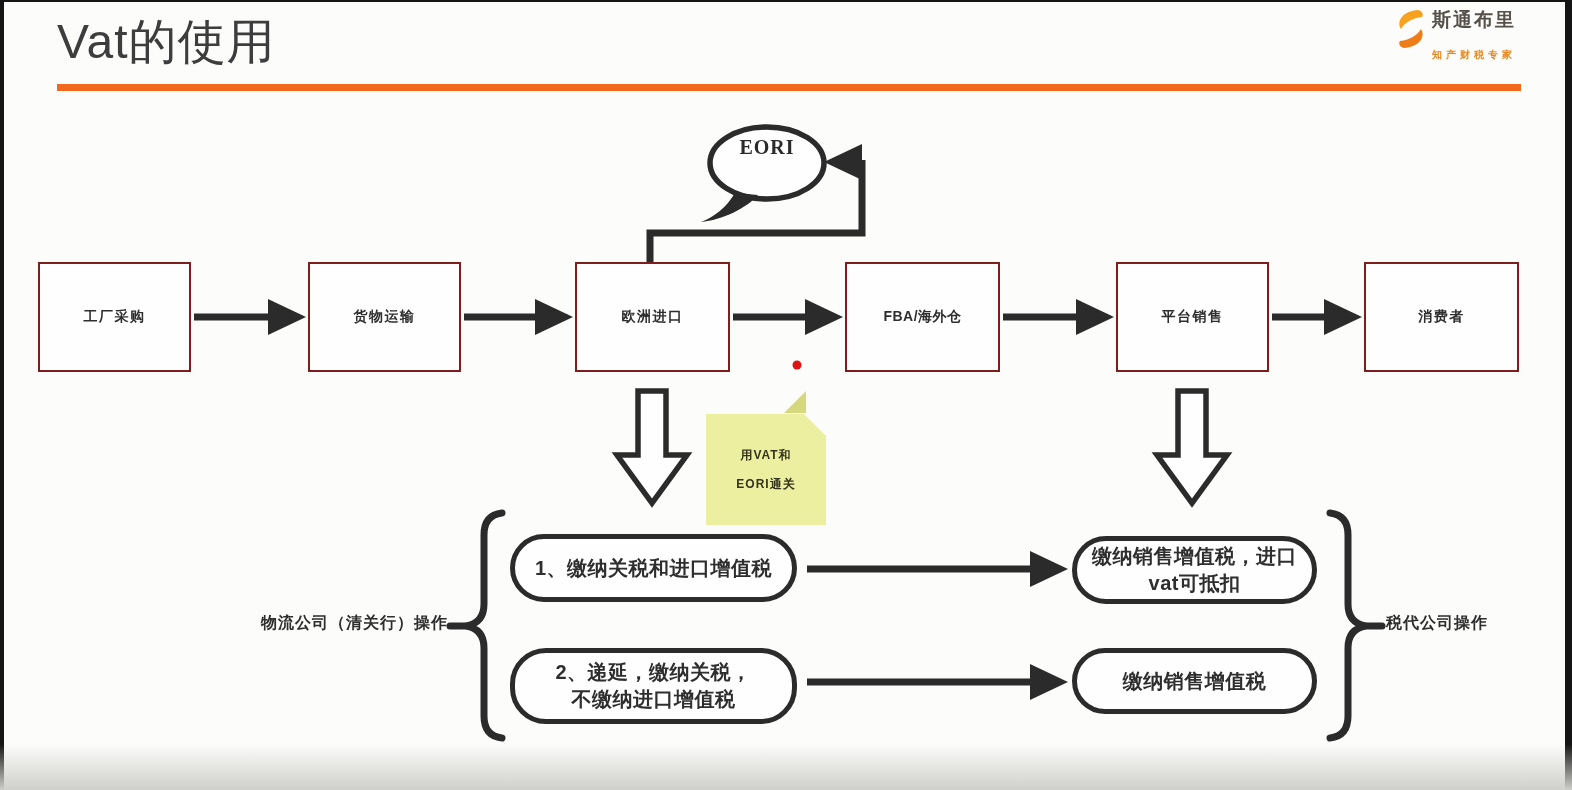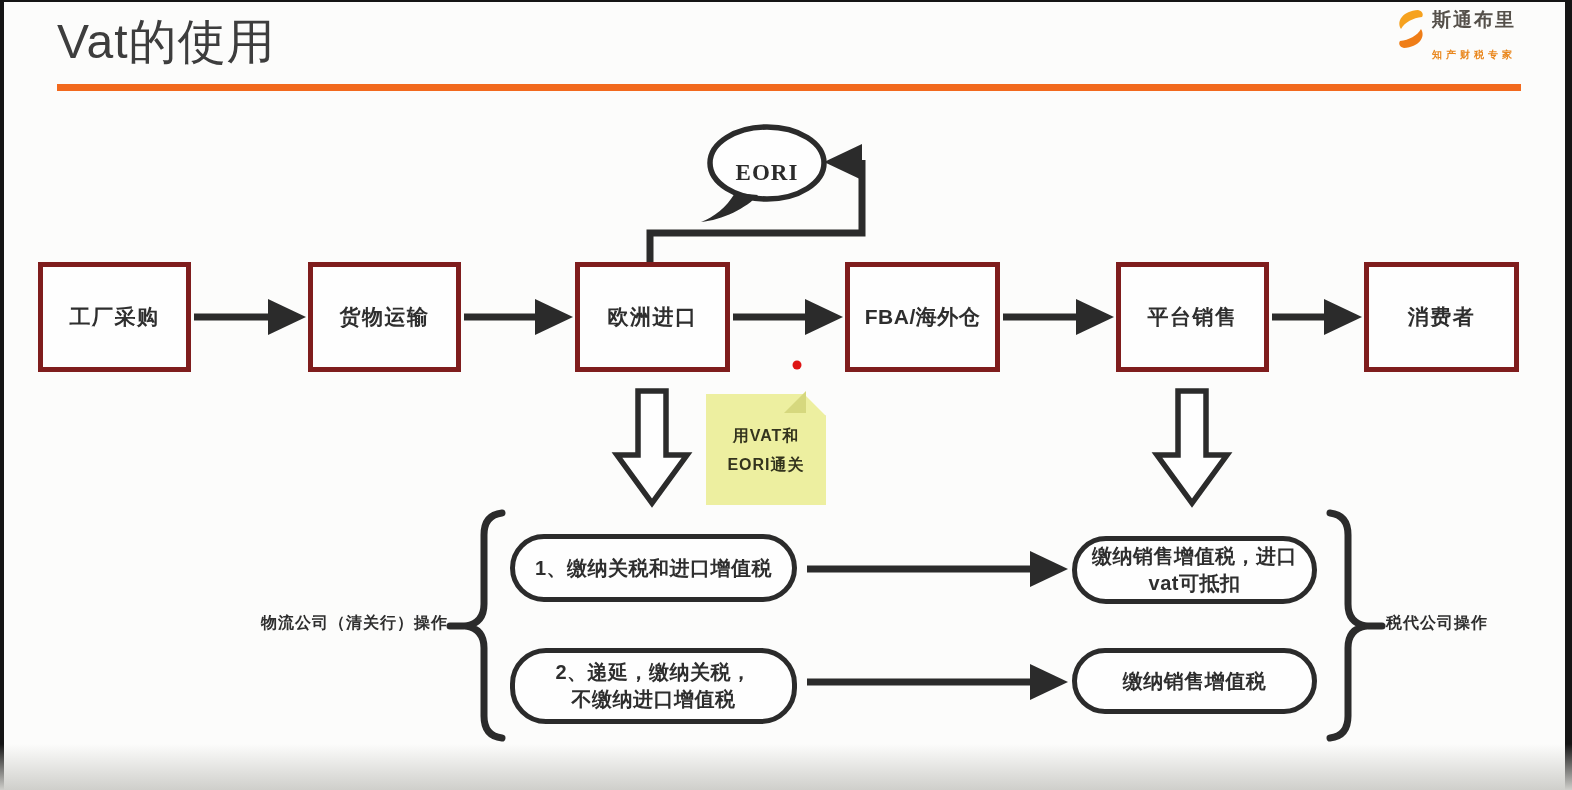--- a/index.html
+++ b/index.html
@@ -23,33 +23,33 @@
   .logo{position:absolute;left:1393px;top:8px;display:flex;align-items:flex-start;}
   .logo-icon{width:36px;height:42px;}
   .logo-text{margin-left:3px;display:flex;flex-direction:column;}
   .logo-name{font-size:19px;font-weight:bold;color:#55504a;letter-spacing:2px;line-height:24px;}
   .logo-tagline{font-size:10px;font-weight:bold;color:#e9861c;letter-spacing:4px;margin-top:16px;}
 
   
   #diagram-svg{position:absolute;left:0;top:0;width:1572px;height:790px;}
 
   
-  .box{position:absolute;box-sizing:border-box;border:5px solid #7f1d1d;background:#fefefe;
+  .box{position:absolute;box-sizing:border-box;border:2px solid #7f1d1d;background:#fefefe;
     display:flex;align-items:center;justify-content:center;
-    font-weight:bold;font-size:21px;color:#2e2e2e;letter-spacing:1.5px;white-space:nowrap;}
+    font-weight:bold;font-size:14px;color:#2e2e2e;letter-spacing:1.5px;white-space:nowrap;}
 
   
-  .eori-label{position:absolute;left:715px;top:160px;width:104px;text-align:center;
-    font-family:"Liberation Serif",serif;font-weight:bold;font-size:23px;color:#2b2b2b;letter-spacing:1px;}
+  .eori-label{position:absolute;left:715px;top:136px;width:104px;text-align:center;
+    font-family:"Liberation Serif",serif;font-weight:bold;font-size:20px;color:#2b2b2b;letter-spacing:1px;}
 
   
-  .note{position:absolute;left:706px;top:394px;width:120px;height:111px;background:#edefa0;
+  .note{position:absolute;left:706px;top:414px;width:120px;height:111px;background:#edefa0;
     clip-path:polygon(0 0, 98px 0, 120px 22px, 120px 111px, 0 111px);
     display:flex;flex-direction:column;align-items:center;justify-content:center;
-    font-weight:bold;font-size:16px;line-height:29px;color:#33331d;letter-spacing:1px;
+    font-weight:bold;font-size:12px;line-height:29px;color:#33331d;letter-spacing:1px;
     box-shadow:3px 3px 5px rgba(0,0,0,.18);}
   .note-fold{position:absolute;left:784px;top:391px;width:0;height:0;
     border-left:22px solid transparent;border-top:22px solid #d6d87e;
     transform:rotate(90deg);transform-origin:center;}
 
   
   .pill{position:absolute;box-sizing:border-box;border:5px solid #2b2b2b;border-radius:36px;background:#fefefe;
     display:flex;flex-direction:column;align-items:center;justify-content:center;
     font-weight:bold;font-size:20px;color:#2e2e2e;line-height:27px;text-align:center;letter-spacing:0.5px;white-space:nowrap;}
   .pill span:empty{display:none;}

